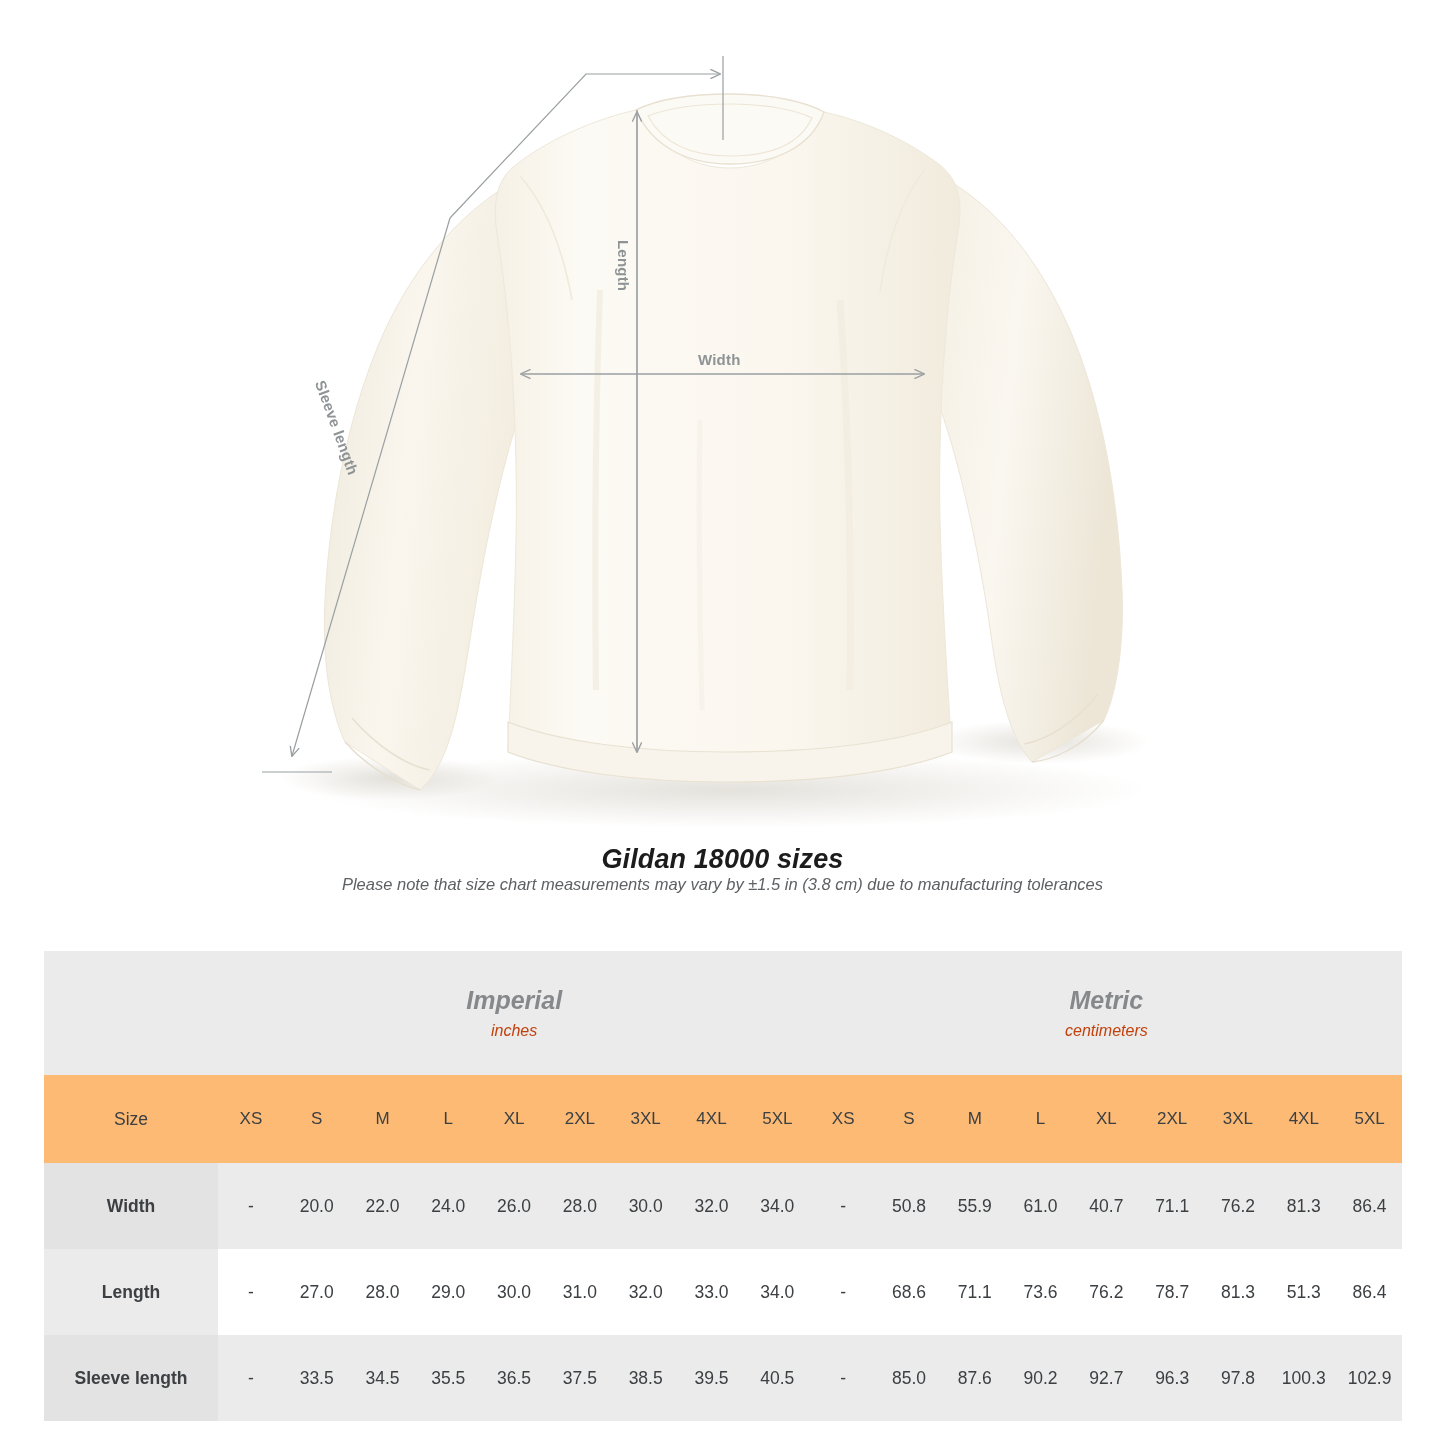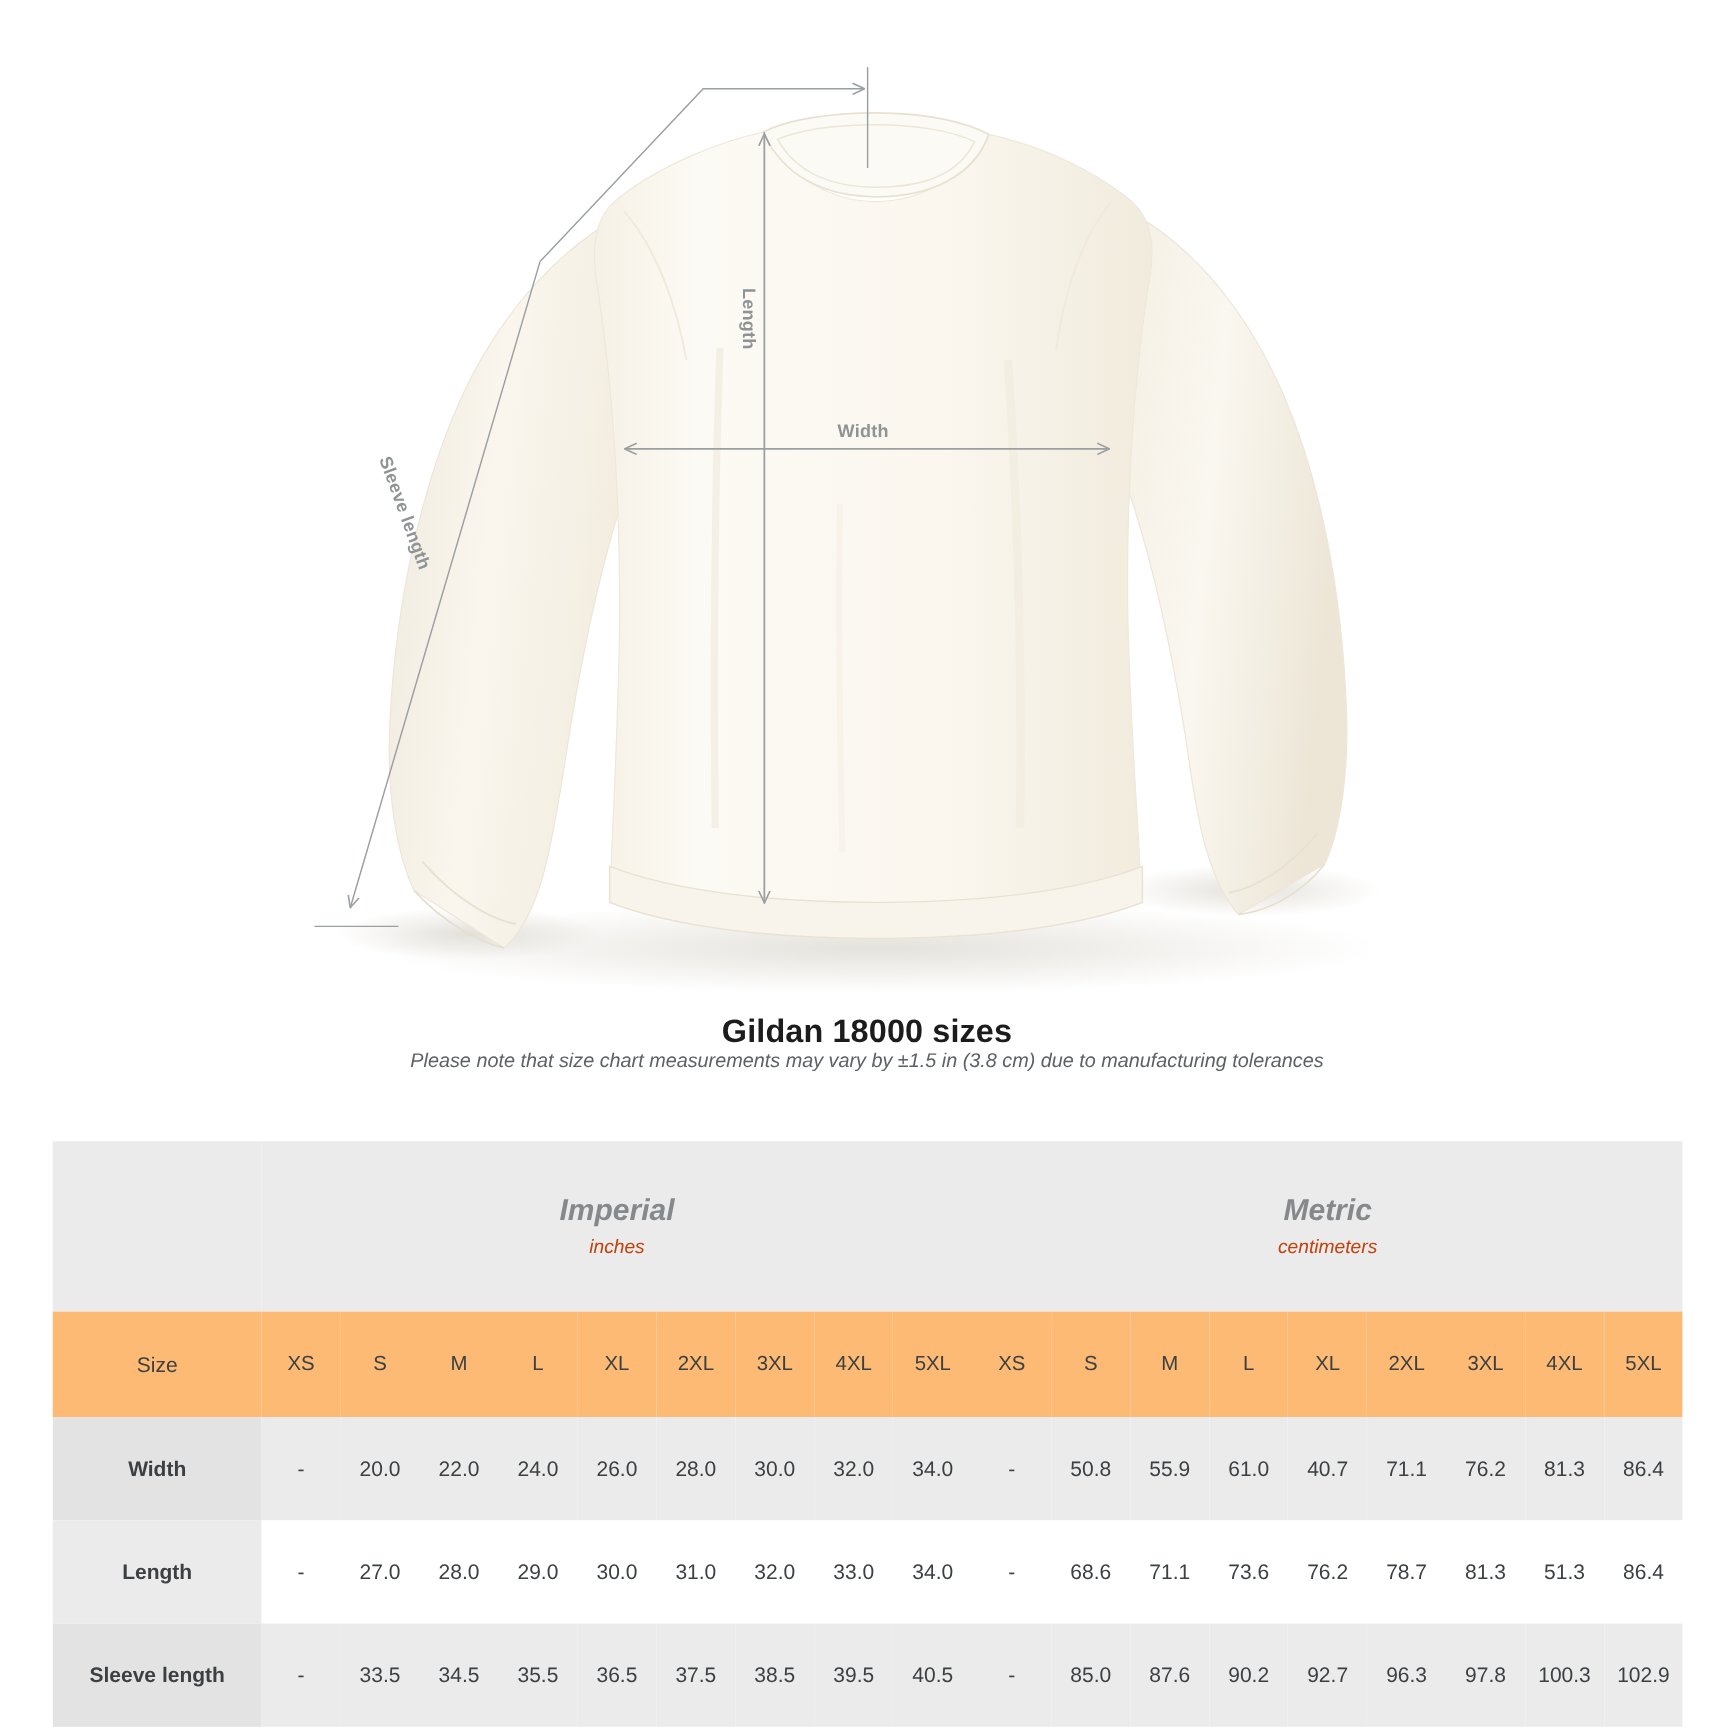--- a/index.html
+++ b/index.html
@@ -63,20 +63,21 @@
   .title-wrap {
     text-align: center;
     margin-top: 4px;
   }
   .chart-title {
     font-size: 27px;
     font-weight: bold;
     color: #1c1c1c;
     margin: 0;
     letter-spacing: 0.1px;
+    font-style: italic;
   }
   .chart-note {
     font-size: 16.5px;
     font-style: italic;
     color: #5d6164;
   }
 
   
   .table-wrap {
     position: absolute;
@@ -90,21 +91,21 @@
     table-layout: fixed;
   }
   table.size-table td, table.size-table th {
     text-align: center;
     vertical-align: middle;
     font-weight: normal;
     padding: 0;
   }
   .sys-header-row td {
     background: #ebebeb;
-    height: 142px;
+    height: 124px;
   }
   .sys-name {
     font-size: 25px;
     font-style: italic;
     font-weight: bold;
     color: #85898c;
     line-height: 1.15;
   }
   .sys-unit {
     font-size: 16px;

